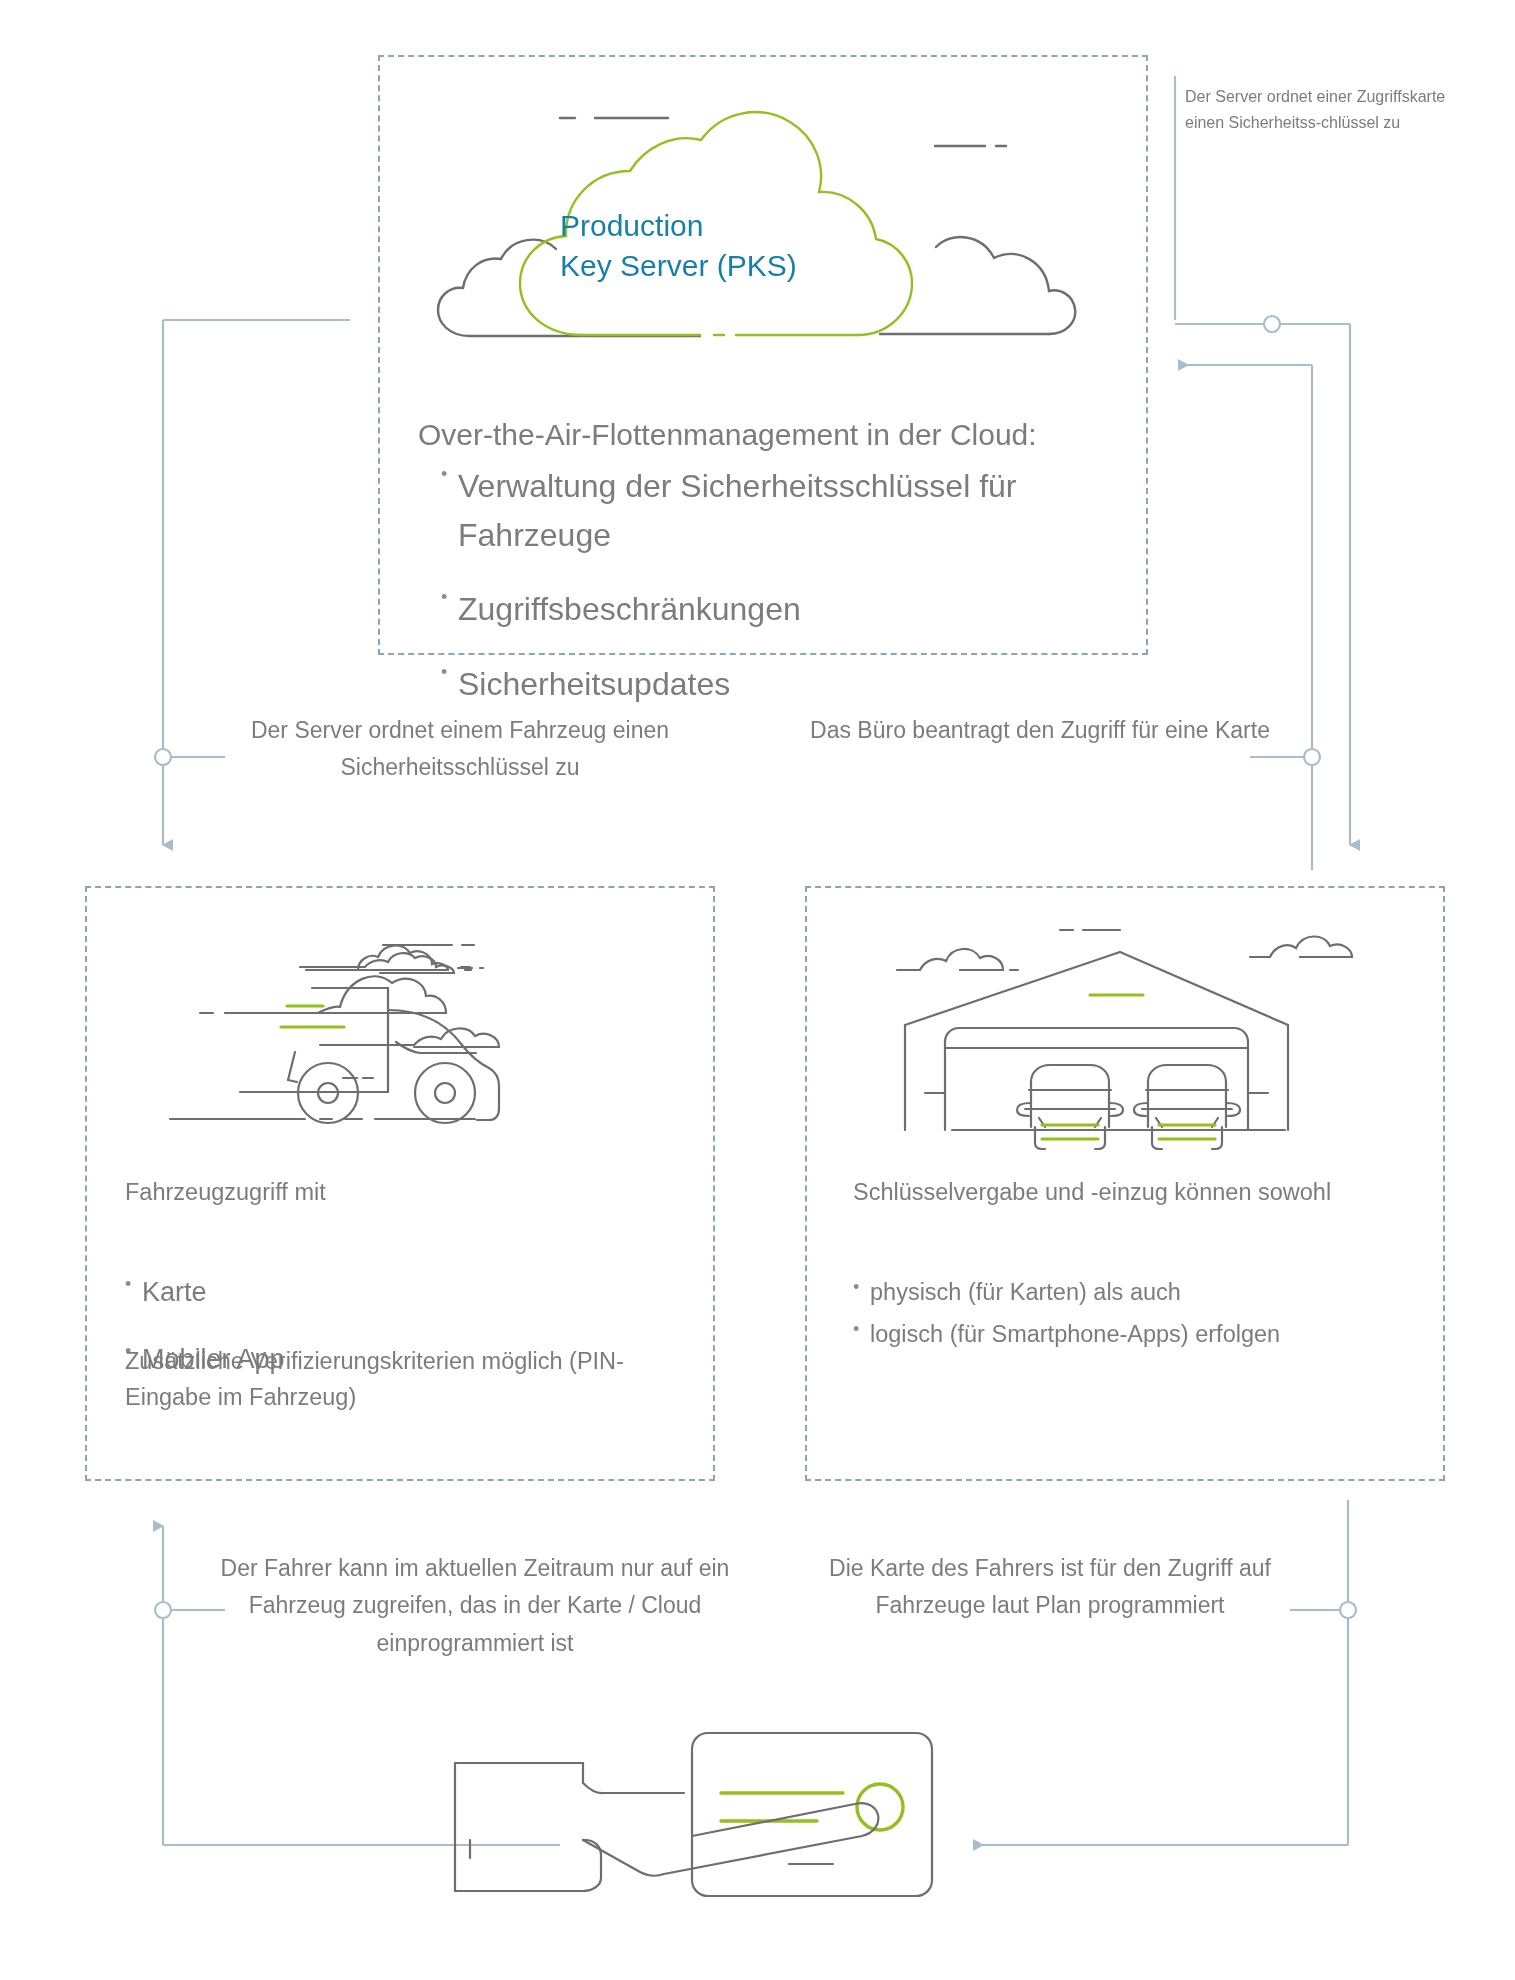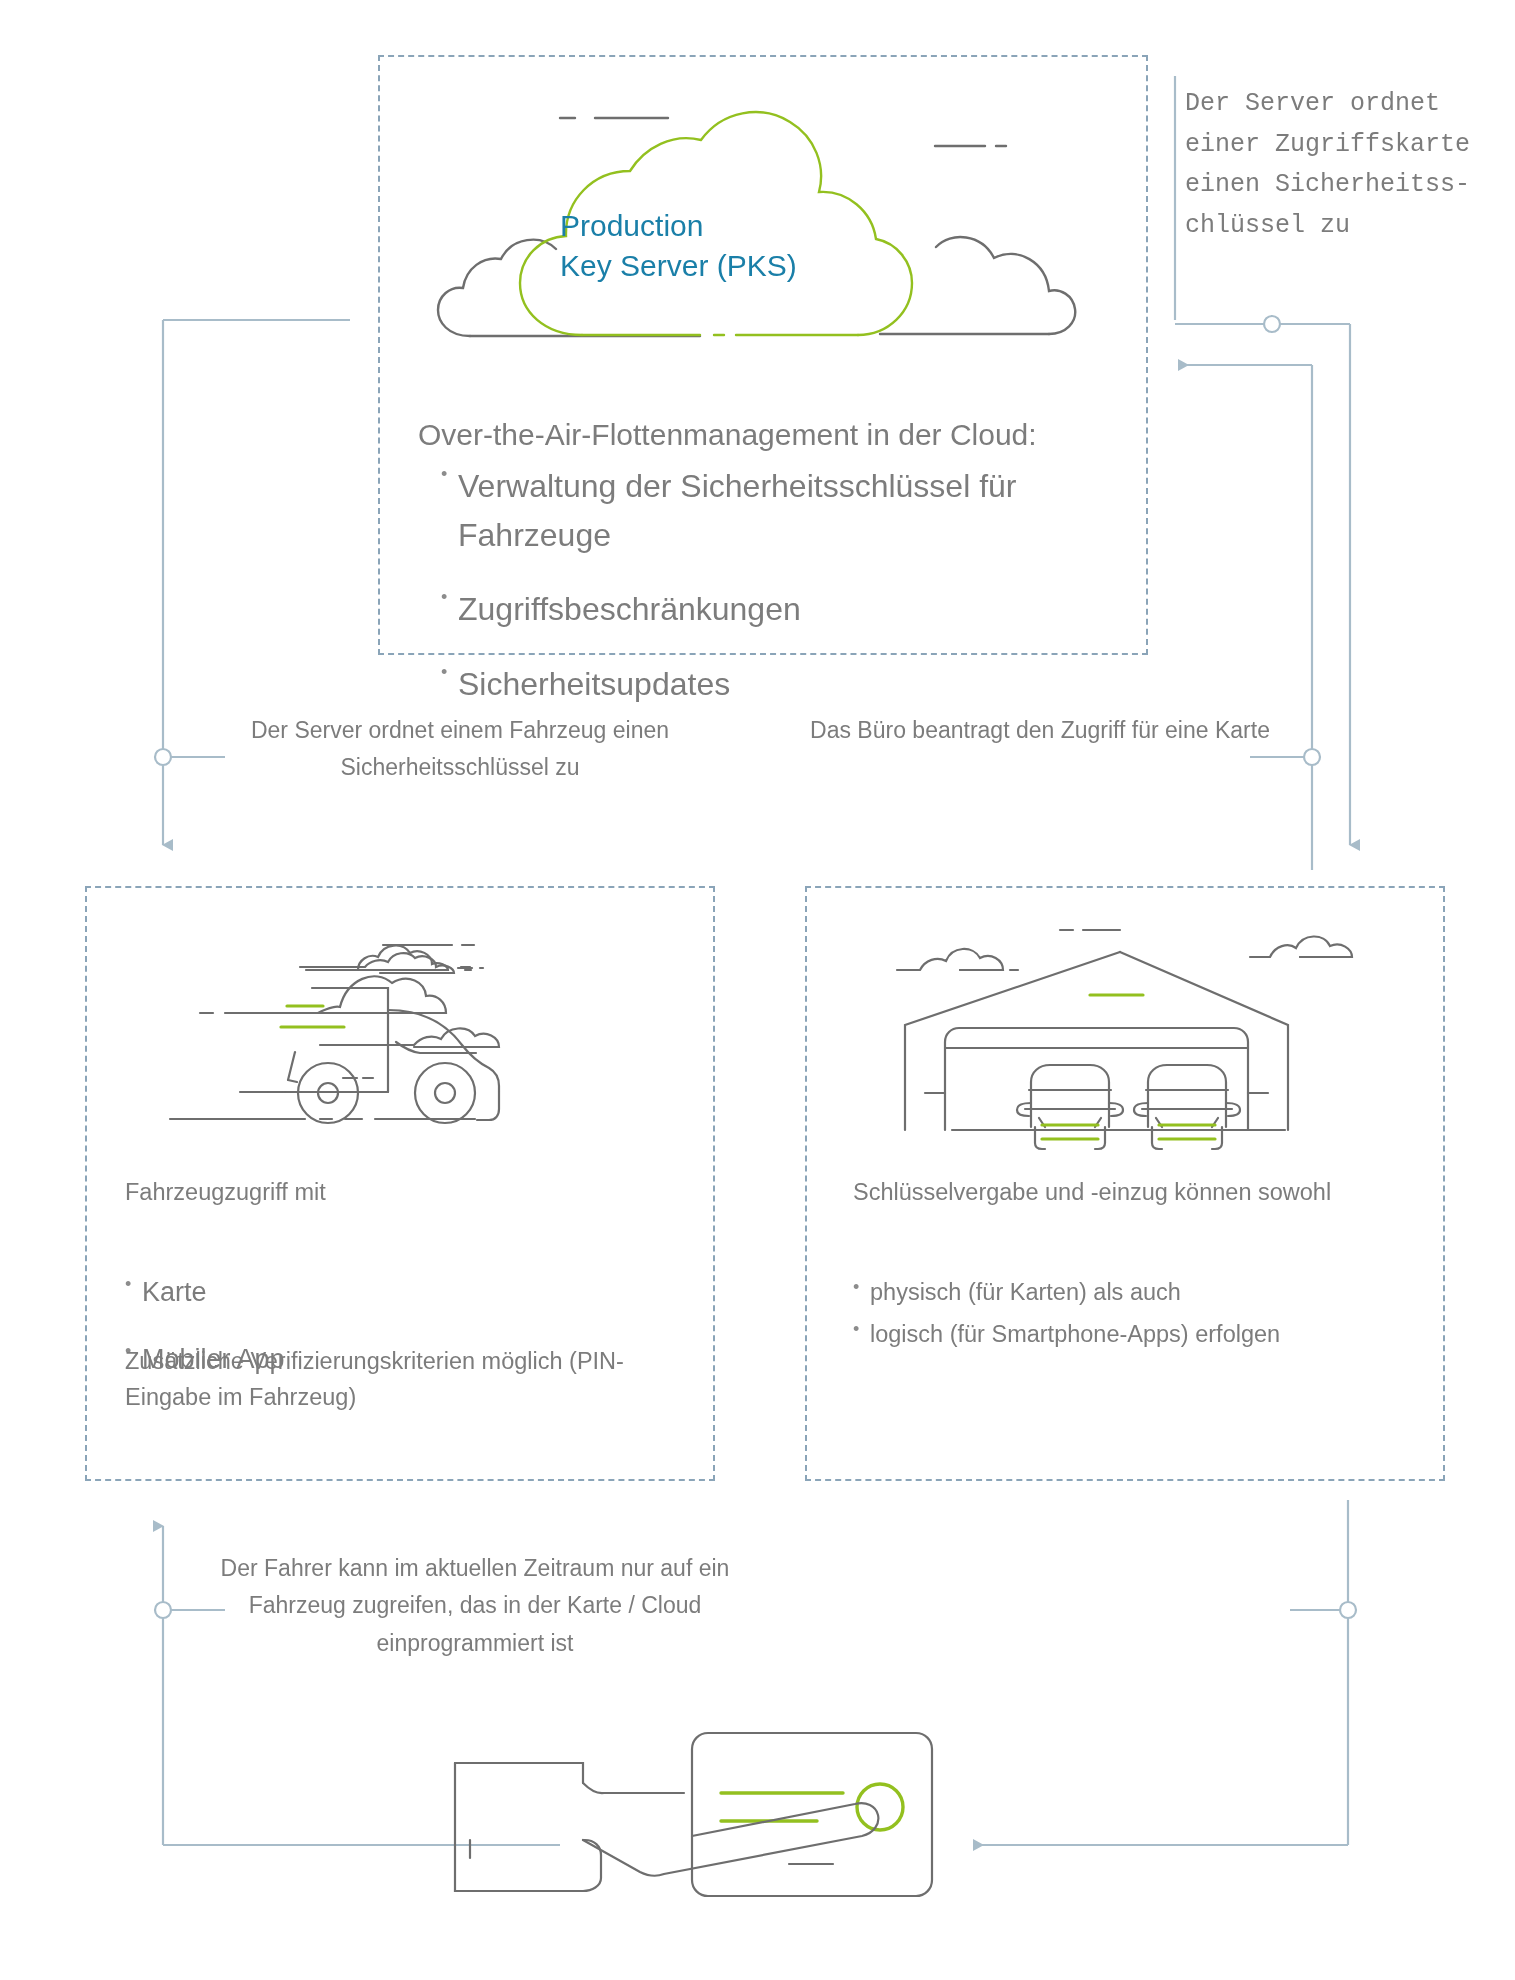--- a/index.html
+++ b/index.html
@@ -38,21 +38,21 @@
   }
 
   #pks-lead{left:418px;top:412px;width:660px;font-size:30px;}
   .bullets{list-style:none;margin:0;padding:0;}
   .bullets li{position:relative;padding-left:17px;margin:0 0 26px 0;}
   .bullets li::before{
     content:"\2022";position:absolute;left:0;top:-1px;font-size:18px;color:#8c8c8c;
   }
   #pks-bullets{left:441px;top:462px;width:700px;font-size:32px;}
 
-  #ann-top-right{left:1185px;top:84px;width:300px;font-size:25px;line-height:1.62;font-family:Liberation Mono, monospace;}
+  #ann-top-right{left:1185px;top:84px;width:300px;font-size:16px;line-height:1.62;}
   #ann-left-mid{left:230px;top:712px;width:460px;font-size:23px;line-height:1.62;text-align:center;}
   #ann-right-mid{left:790px;top:712px;width:500px;font-size:23px;line-height:1.62;text-align:center;}
   #ann-bottom-left{left:215px;top:1550px;width:520px;font-size:23px;line-height:1.62;text-align:center;}
   #ann-bottom-right{left:800px;top:1550px;width:500px;font-size:23px;line-height:1.62;text-align:center;}
 
   #veh-lead{left:125px;top:1175px;width:480px;font-size:23.5px;}
   #veh-bullets{left:125px;top:1228px;width:500px;font-size:27px;margin-top:44px;}
   #veh-tail{left:125px;top:1344px;width:500px;font-size:23.5px;line-height:1.52;}
 
   #dep-lead{left:853px;top:1175px;width:530px;font-size:23.5px;line-height:1.52;}
@@ -325,20 +325,21 @@
   </ul>
 
   <div class="txt" id="ann-top-right">Der Server ordnet einer Zugriffskarte einen Sicherheitss-chlüssel zu</div>
 
   <div class="txt" id="ann-left-mid">Der Server ordnet einem Fahrzeug einen Sicherheitsschlüssel zu</div>
 
   <div class="txt" id="ann-right-mid">Das Büro beantragt den Zugriff für eine Karte</div>
 
   <div class="txt" id="ann-bottom-left">Der Fahrer kann im aktuellen Zeitraum nur auf ein Fahrzeug zugreifen, das in der Karte / Cloud einprogrammiert ist</div>
 
+  <div class="txt" id="ann-bottom-right">Die Karte des Fahrers ist für den Zugriff auf Fahrzeuge laut Plan programmiert</div>
 
   <div class="txt" id="veh-lead">Fahrzeugzugriff mit</div>
   <ul class="bullets txt" id="veh-bullets">
     <li>Karte</li>
     <li>Mobiler App</li>
   </ul>
   <div class="txt" id="veh-tail">Zusätzliche Verifizierungskriterien möglich (PIN-Eingabe im Fahrzeug)</div>
 
   <div class="txt" id="dep-lead">Schlüsselvergabe und -einzug können sowohl</div>
   <ul class="bullets txt" id="dep-bullets">

